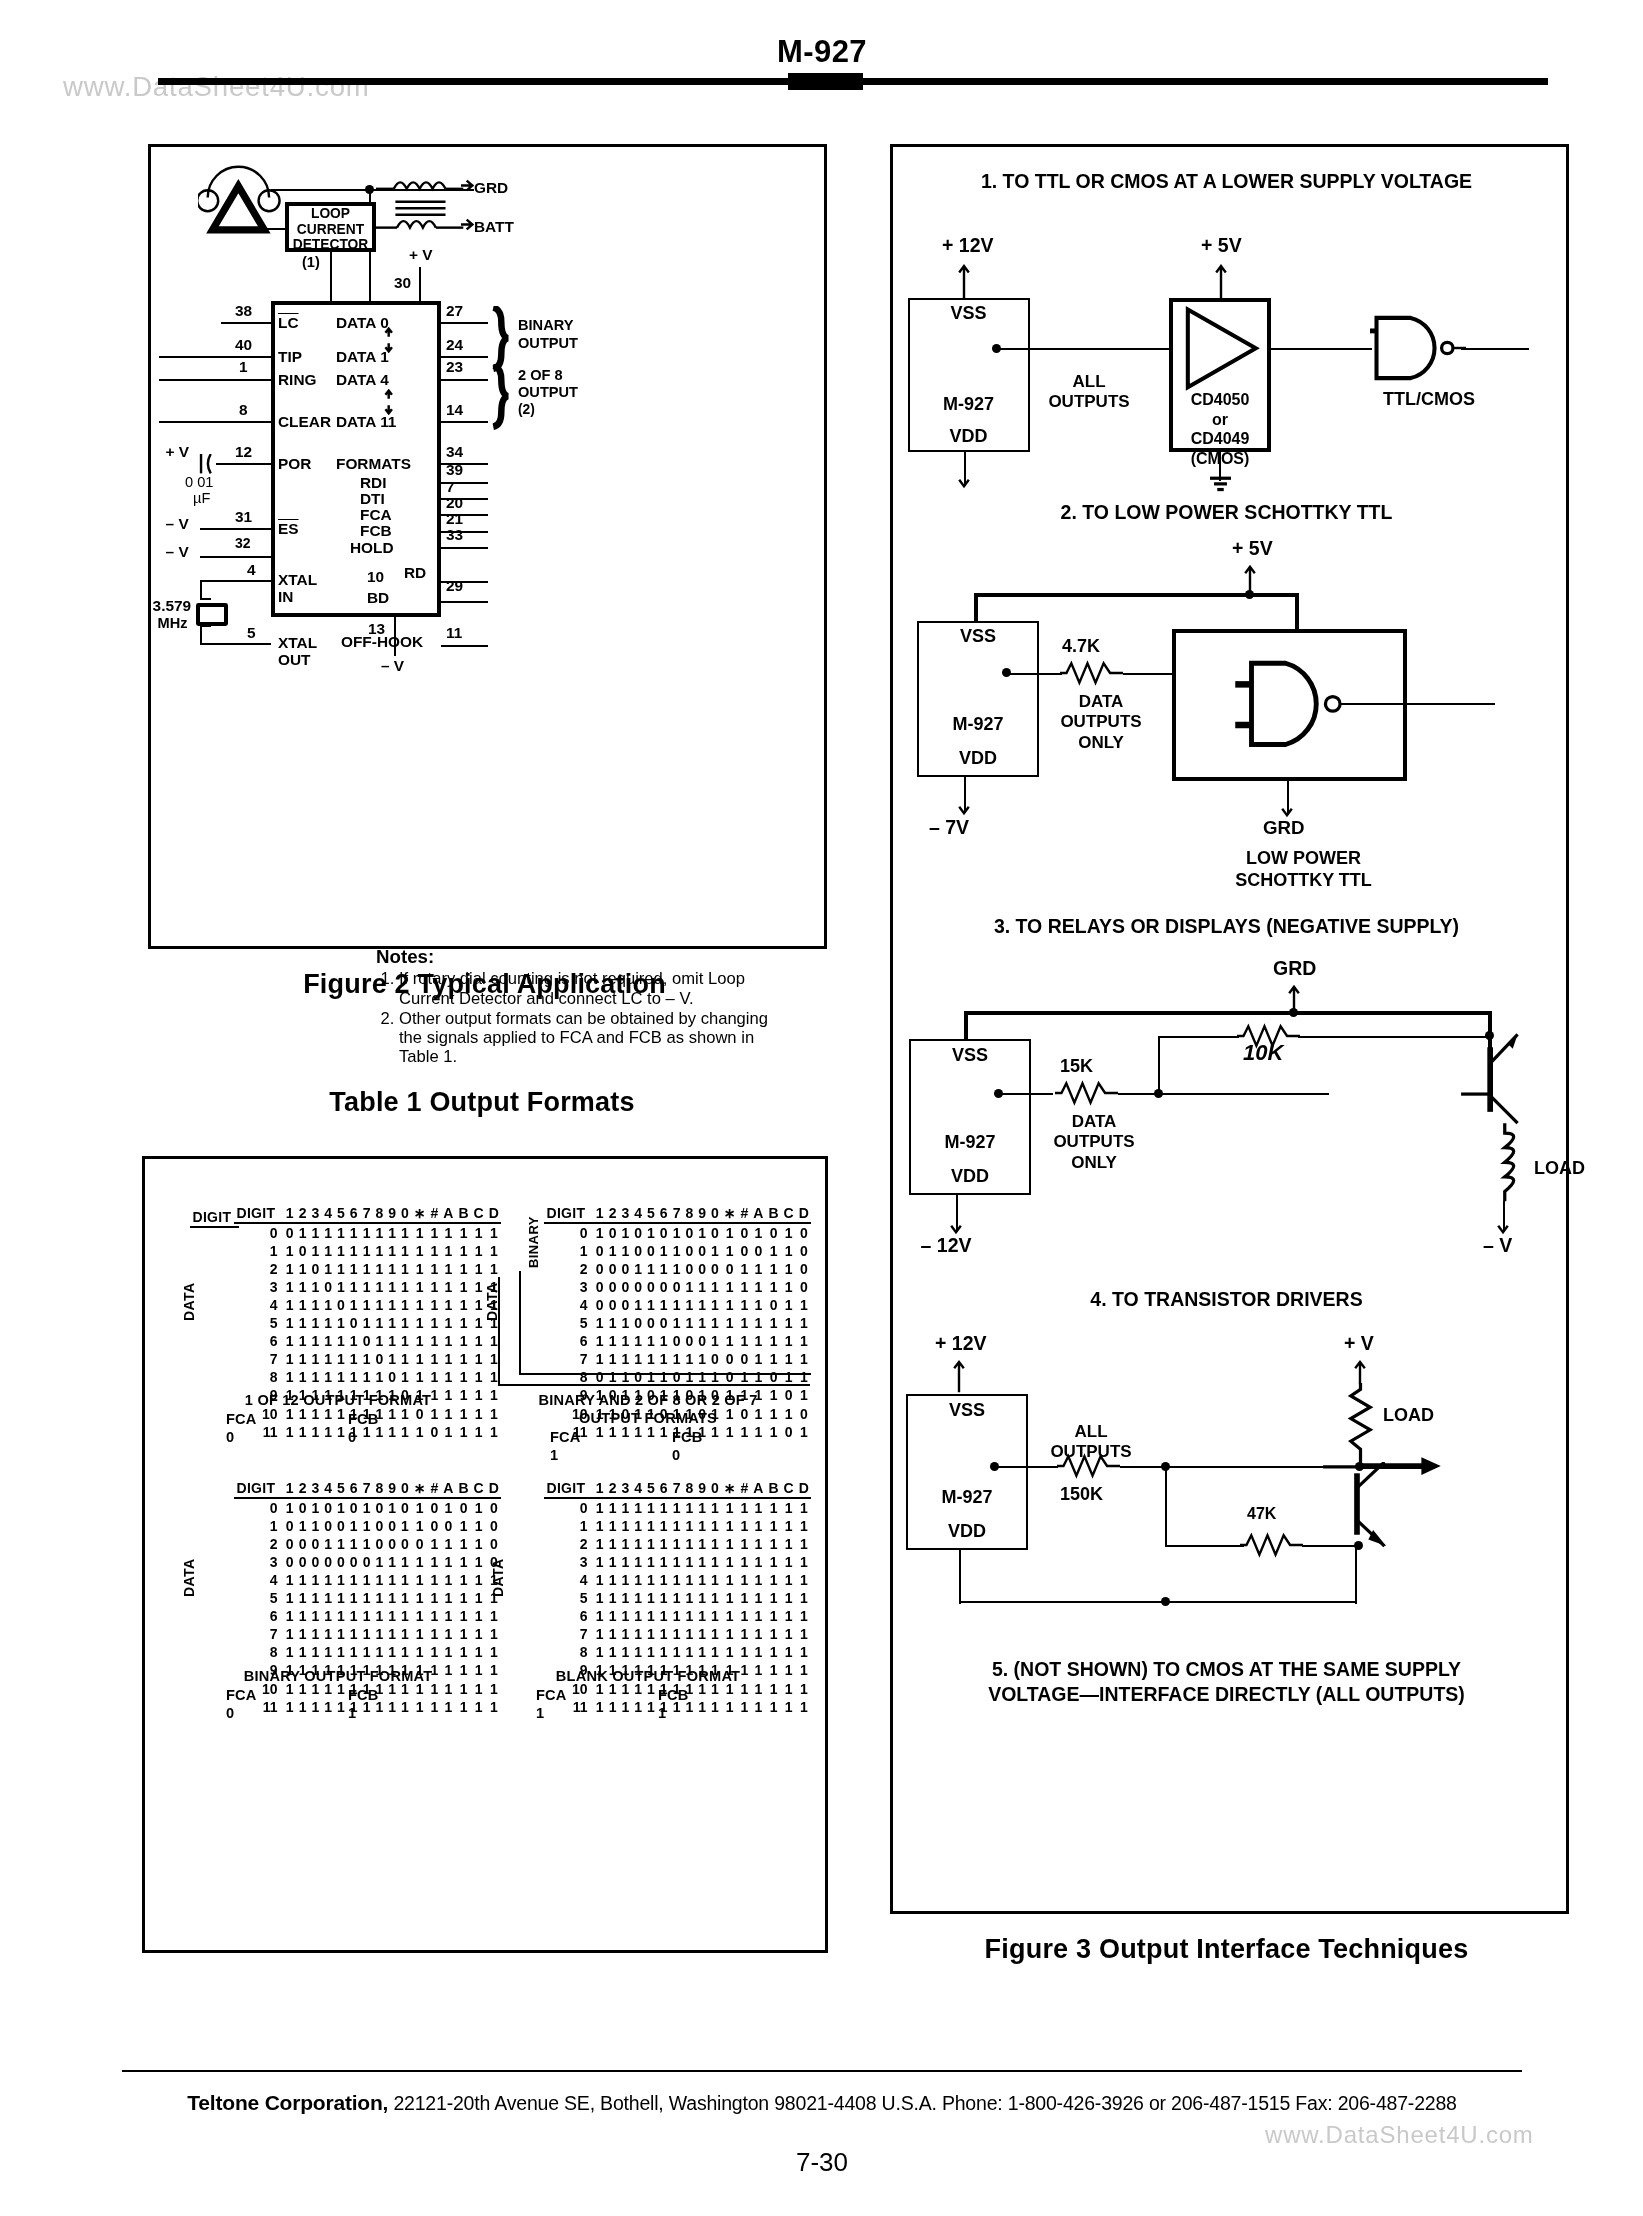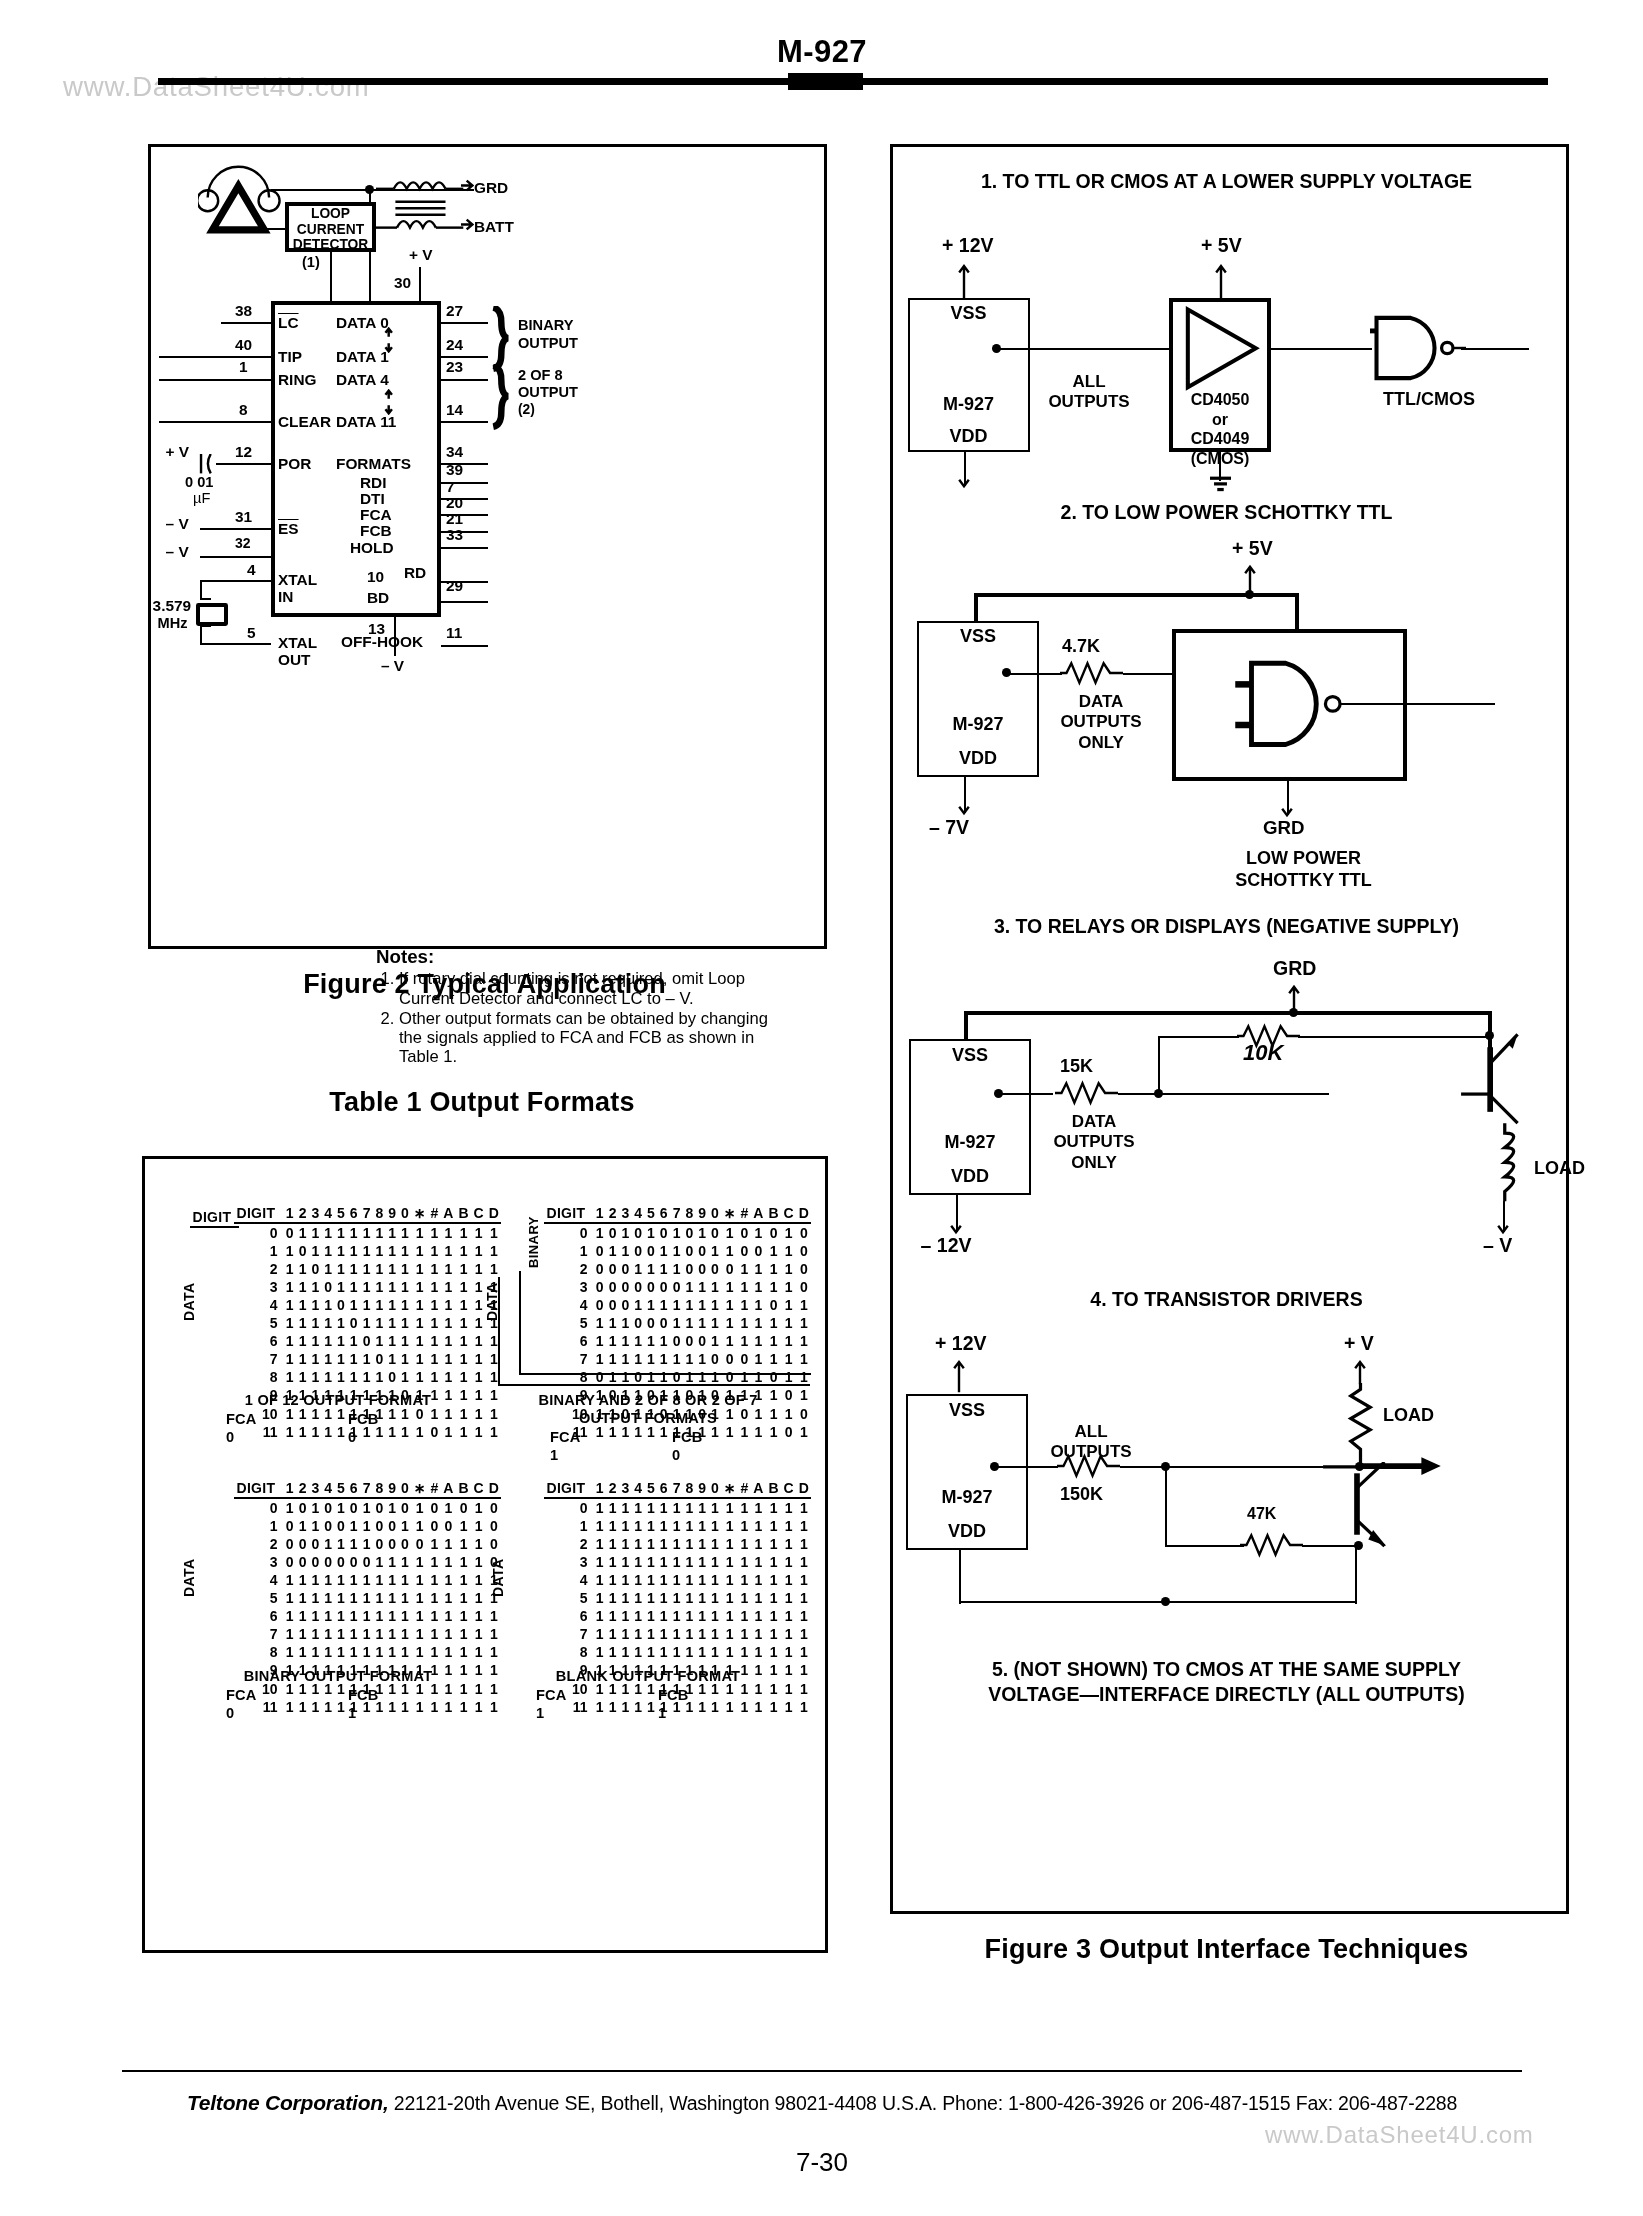--- a/index.html
+++ b/index.html
@@ -61,21 +61,21 @@
   .dtbl .dg{text-align:left;padding-right:8px;letter-spacing:0.3px;}
   .vlab{position:absolute;font-size:14px;font-weight:bold;letter-spacing:0.4px;
         transform:rotate(-90deg);transform-origin:left top;white-space:nowrap;}
   .fmtcap{position:absolute;text-align:center;font-size:14.6px;font-weight:bold;
         line-height:1.25;letter-spacing:0.2px;}
 
   
   #foot-rule{position:absolute;left:122px;right:122px;top:2070px;height:2.4px;background:#000;}
   #footer{position:absolute;left:0;right:0;top:2091px;text-align:center;
         font-size:19.5px;letter-spacing:-0.2px;}
-  #footer b{font-weight:bold;font-size:21px;font-style:italic;}
+  #footer b{font-weight:bold;font-size:21px;}
   #pageno{position:absolute;left:0;right:0;top:2147px;text-align:center;font-size:26px;}
 </style>
 </head>
 <body>
 
 <div class="pg">
 
   <div class="wm wm1">www.DataSheet4U.com</div>
   <div class="wm wm2">www.DataSheet4U.com</div>
 
@@ -154,21 +154,21 @@
 
       <div class="ln h" style="left:65px;top:316px;width:55px;"></div>
       <div class="t tb" style="left:84px;top:297px;font-size:15.4px;">12</div>
       <div class="t tb" style="left:127px;top:309px;font-size:15.4px;">POR</div>
 
       <div class="t tb" style="left:14.6px;top:297px;font-size:15.4px;">+ V</div>
       <svg style="position:absolute;left:45px;top:307px;" width="23" height="21" viewBox="0 0 28 26">
         <line x1="6" y1="0" x2="6" y2="24" stroke="#000" stroke-width="3"></line>
         <path d="M18 0 q-7 12 0 24" stroke="#000" stroke-width="3" fill="none"></path>
       </svg>
-      <div class="t" style="left:34px;top:328px;font-size:14.6px;font-weight:bold;">0 01</div>
+      <div class="t" style="left:34px;top:328px;font-size:14.6px;">0 01</div>
       <div class="t" style="left:42px;top:344px;font-size:14.6px;">µF</div>
 
       <div class="ln h" style="left:49px;top:381px;width:71px;"></div>
       <div class="t tb" style="left:84px;top:362px;font-size:15.4px;">31</div>
       <div class="t tb ovl" style="left:127px;top:374px;font-size:15.4px;">ES</div>
       <div class="t tb" style="left:14.6px;top:369px;font-size:15.4px;">– V</div>
 
       <div class="ln h" style="left:49px;top:409px;width:71px;"></div>
       <div class="t tb" style="left:84px;top:389px;font-size:14px;">32</div>
       <div class="t tb" style="left:14.6px;top:397px;font-size:15.4px;">– V</div>

